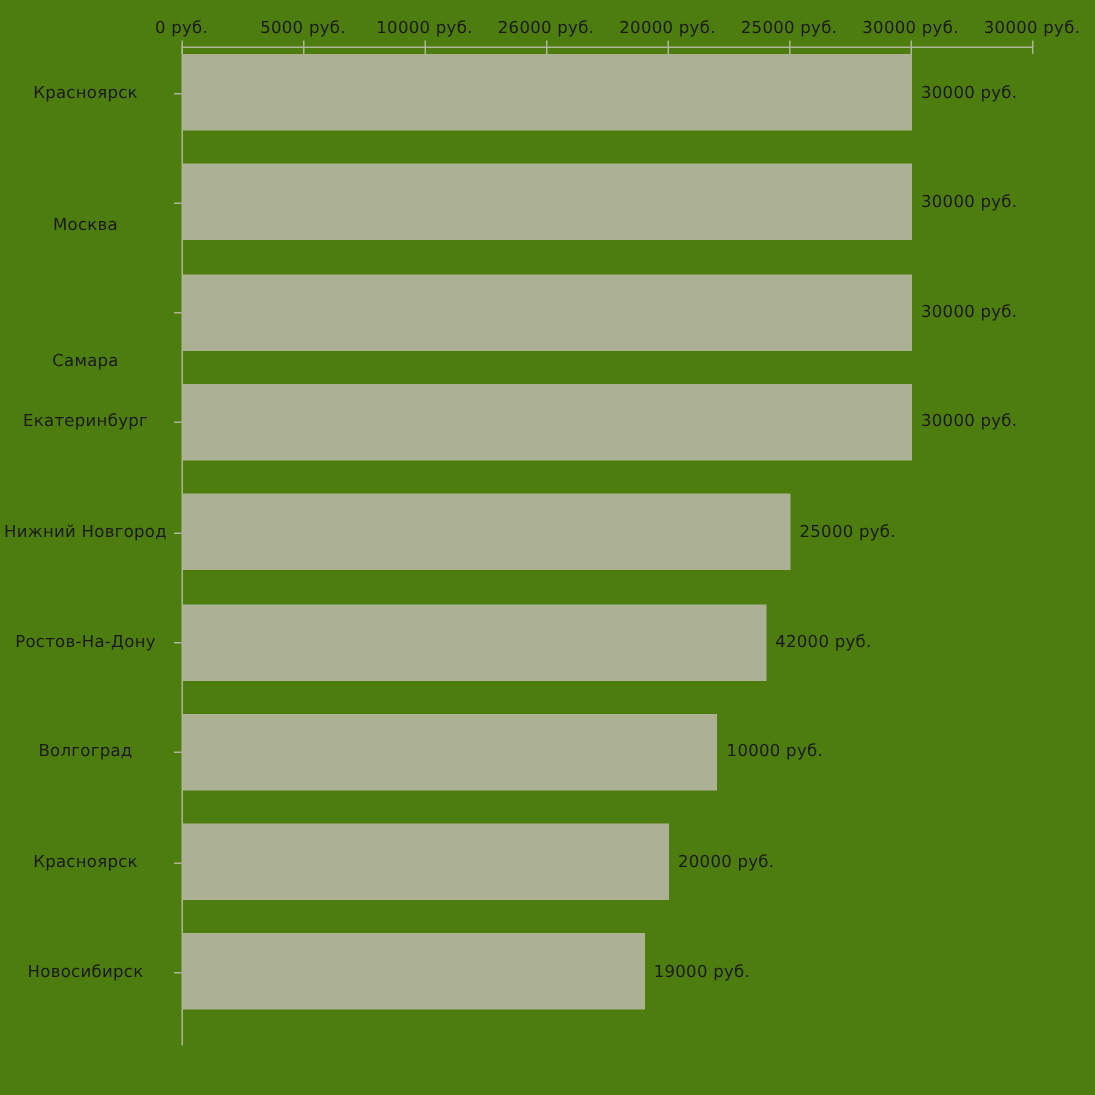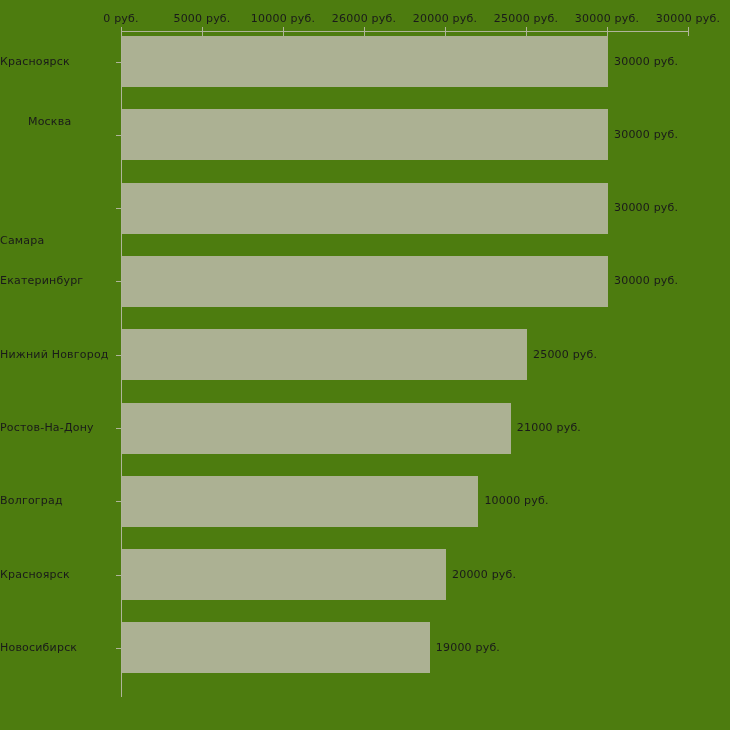--- a/index.html
+++ b/index.html
@@ -57,21 +57,21 @@
     background: #b0b49a;
   }
 
   
   .cat-label {
     position: absolute;
     right: 730px;
     font-size: 11px;
     color: #1a1a1a;
     white-space: nowrap;
-    text-align: left;
+    text-align: center;
     letter-spacing: 0.2px;
   }
   .cat-tick {
     position: absolute;
     left: 116px;
     width: 5px;
     height: 1px;
     background: #b0b49a;
   }
 
@@ -113,21 +113,21 @@
       <div class="axis-tick-label" style="left: 526px;">25000 руб.</div>
       <div class="axis-tick" style="left: 607px;"></div>
       <div class="axis-tick-label" style="left: 607px;">30000 руб.</div>
       <div class="axis-tick" style="left: 688px;"></div>
       <div class="axis-tick-label" style="left: 688px;">30000 руб.</div>
     </div>
 
   <div id="cat-labels">
       <div class="cat-label" style="top: 54.5px; left: 0px; right: auto; width: 114px;">Красноярск</div>
       <div class="cat-tick" style="top: 61.5px;"></div>
-      <div class="cat-label" style="top: 115px; left: 0px; right: auto; width: 114px; margin-left: 28px;">Москва</div>
+      <div class="cat-label" style="top: 143px; left: 0px; right: auto; width: 114px;">Москва</div>
       <div class="cat-tick" style="top: 134.8px;"></div>
       <div class="cat-label" style="top: 201.1px; left: 0px; right: auto; width: 114px; margin-top: 33px;">Самара</div>
       <div class="cat-tick" style="top: 208.1px;"></div>
       <div class="cat-label" style="top: 274.4px; left: 0px; right: auto; width: 114px;">Екатеринбург</div>
       <div class="cat-tick" style="top: 281.4px;"></div>
       <div class="cat-label" style="top: 347.7px; left: 0px; right: auto; width: 114px;">Нижний Новгород</div>
       <div class="cat-tick" style="top: 354.7px;"></div>
       <div class="cat-label" style="top: 421px; left: 0px; right: auto; width: 114px;">Ростов-На-Дону</div>
       <div class="cat-tick" style="top: 428px;"></div>
       <div class="cat-label" style="top: 494.3px; left: 0px; right: auto; width: 114px;">Волгоград</div>
@@ -143,21 +143,21 @@
       <div class="bar-value" style="left: 614px; top: 54.5px;">30000 руб.</div>
       <div class="bar" title="Москва — 30000 руб." style="top: 109.3px; width: 486px; height: 51px; background: rgb(172, 177, 147);"></div>
       <div class="bar-value" style="left: 614px; top: 127.8px;">30000 руб.</div>
       <div class="bar" title="Самара — 30000 руб." style="top: 182.6px; width: 486px; height: 51px; background: rgb(172, 177, 147);"></div>
       <div class="bar-value" style="left: 614px; top: 201.1px;">30000 руб.</div>
       <div class="bar" title="Екатеринбург — 30000 руб." style="top: 255.9px; width: 486px; height: 51px; background: rgb(172, 177, 147);"></div>
       <div class="bar-value" style="left: 614px; top: 274.4px;">30000 руб.</div>
       <div class="bar" title="Нижний Новгород — 25000 руб." style="top: 329.2px; width: 405px; height: 51px; background: rgb(172, 177, 147);"></div>
       <div class="bar-value" style="left: 533px; top: 347.7px;">25000 руб.</div>
       <div class="bar" title="Ростов-На-Дону — 24000 руб." style="top: 402.5px; width: 388.8px; height: 51px; background: rgb(172, 177, 147);"></div>
-      <div class="bar-value" style="left: 516.8px; top: 421px;">21000 руб.</div>
+      <div class="bar-value" style="left: 516.8px; top: 421px;">42000 руб.</div>
       <div class="bar" title="Волгоград — 22000 руб." style="top: 475.8px; width: 356.4px; height: 51px; background: rgb(172, 177, 147);"></div>
       <div class="bar-value" style="left: 484.4px; top: 494.3px;">10000 руб.</div>
       <div class="bar" title="Челябинск — 20000 руб." style="top: 549.1px; width: 324px; height: 51px; background: rgb(172, 177, 147);"></div>
       <div class="bar-value" style="left: 452px; top: 567.6px;">20000 руб.</div>
       <div class="bar" title="Новосибирск — 19000 руб." style="top: 622.4px; width: 307.8px; height: 51px; background: rgb(172, 177, 147);"></div>
       <div class="bar-value" style="left: 435.8px; top: 640.9px;">19000 руб.</div>
     </div>
 
 </div>
 

